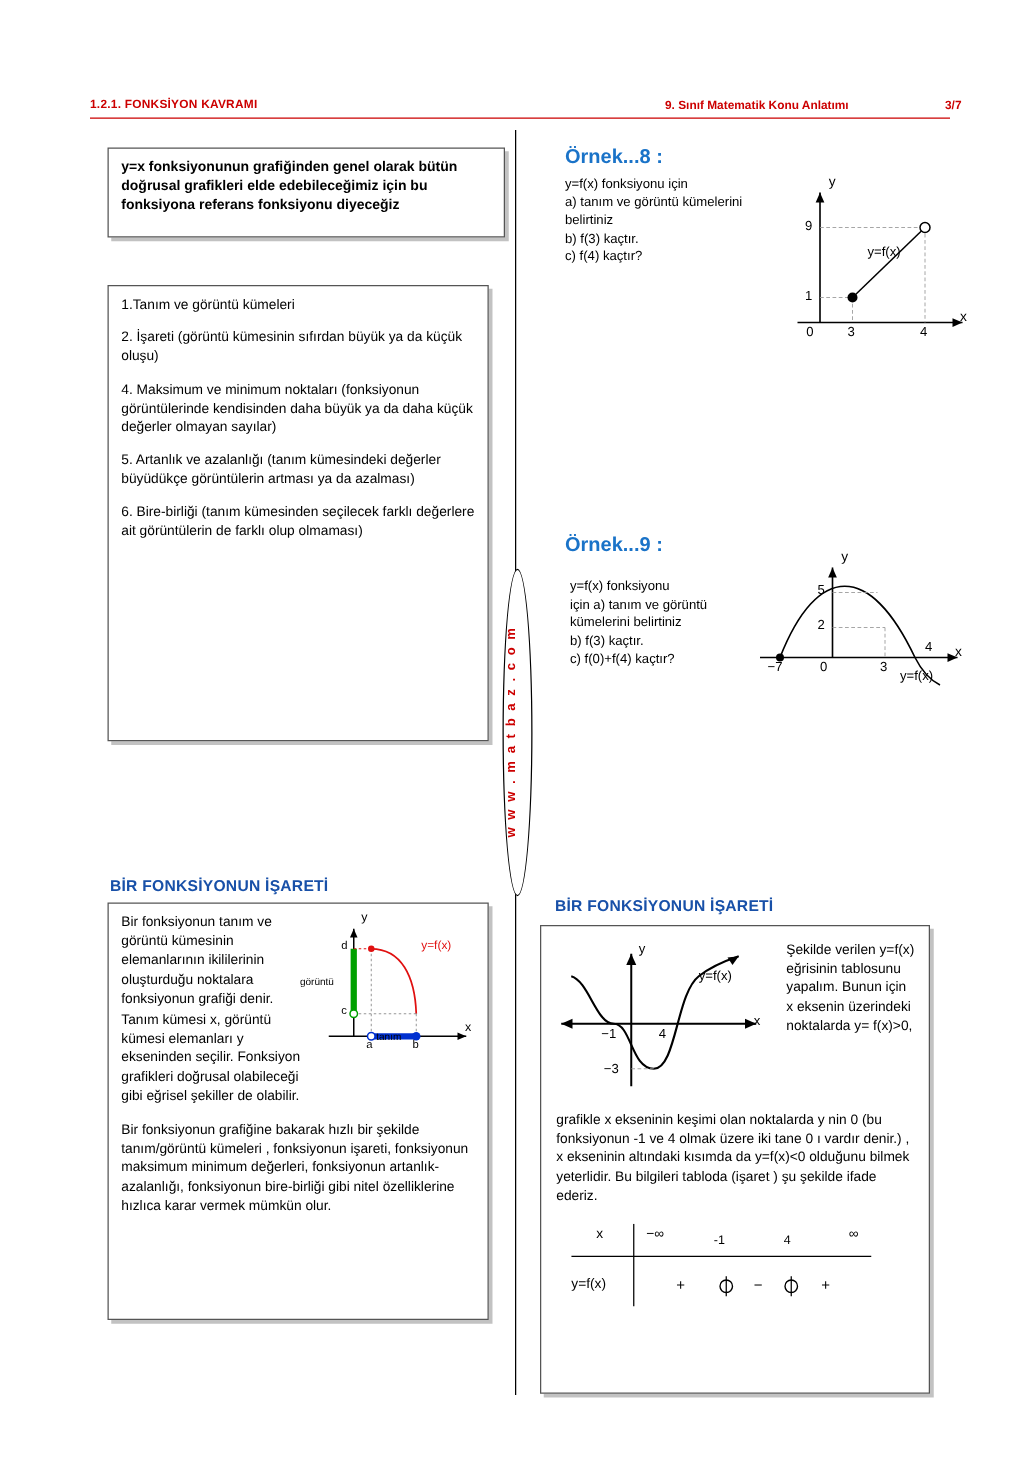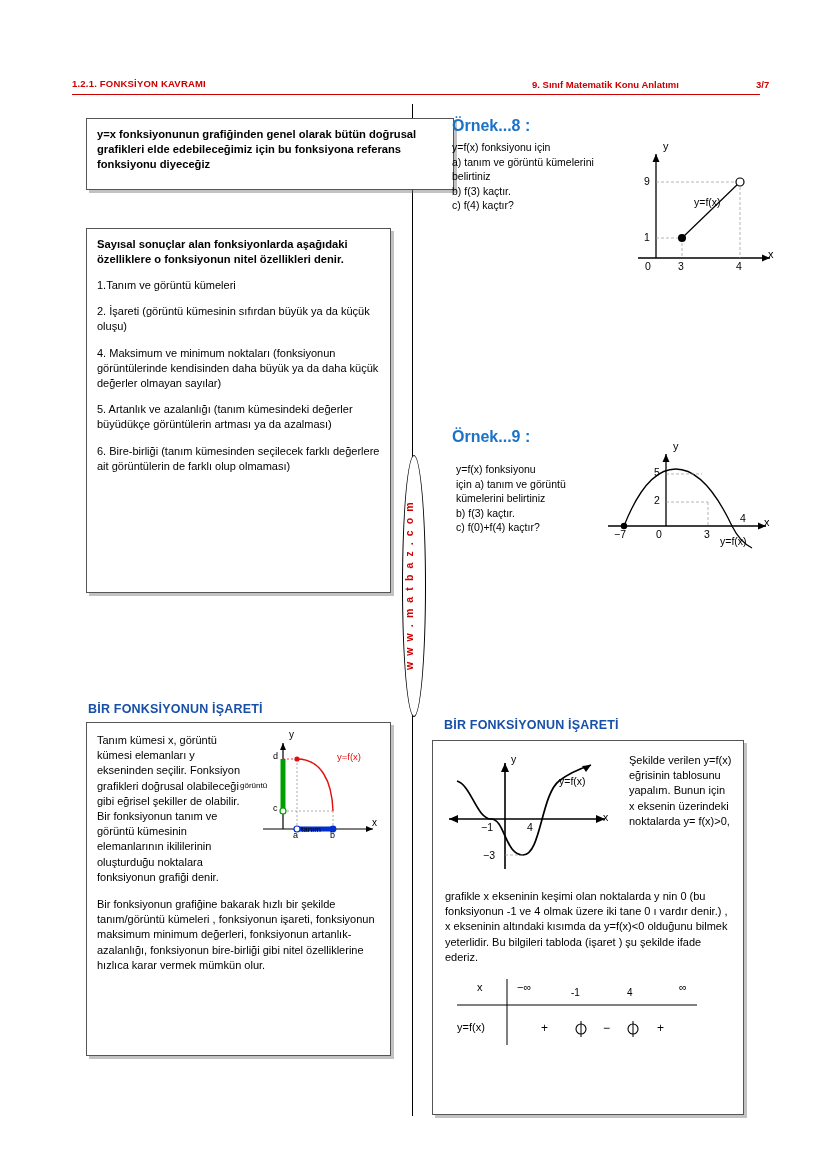--- a/index.html
+++ b/index.html
@@ -87,42 +87,41 @@
     <div class="hdr-left">1.2.1.  FONKSİYON KAVRAMI</div>
     <div class="hdr-mid">9. Sınıf Matematik Konu Anlatımı</div>
     <div class="hdr-right">3/7</div>
     <div class="hdr-rule"></div>
   </div>
 
   <div class="divider"></div>
   <div class="lens"></div>
   <div class="site">w w w . m a t b a z . c o m</div>
 
-  <div class="box" style="left:86px; top:118px; width:368px; height:72px;">
+  <div class="box" style="left:86px; top:118px; width:318px; height:72px;">
     <div class="box-inner bold-blk">y=x fonksiyonunun grafiğinden genel olarak bütün doğrusal grafikleri elde edebileceğimiz için bu fonksiyona referans fonksiyonu diyeceğiz</div>
   </div>
 
   <div class="box" style="left:86px; top:228px; width:305px; height:365px;">
     <div class="box-inner">
-      <div class="bold-blk p">Sayısal sonuçlar alan fonksiyonlarda aşağıdaki özelliklere o fonksiyonun nitel özellikleri denir.</div>
       <div class="txt p">1.Tanım ve görüntü kümeleri</div>
       <div class="txt p">2. İşareti (görüntü kümesinin sıfırdan büyük ya da küçük oluşu)</div>
       <div class="txt p">4. Maksimum ve minimum noktaları (fonksiyonun görüntülerinde kendisinden daha büyük ya da daha küçük değerler olmayan sayılar)</div>
       <div class="txt p">5. Artanlık ve azalanlığı (tanım kümesindeki değerler büyüdükçe görüntülerin artması ya da azalması)</div>
       <div class="txt p">6. Bire-birliği (tanım kümesinden seçilecek farklı değerlere ait görüntülerin de farklı olup olmaması)</div>
     </div>
   </div>
 
 
   <div class="sec-title" style="left:88px; top:702px;">BİR FONKSİYONUN İŞARETİ</div>
 
   <div class="box" style="left:86px; top:722px; width:305px; height:334px;">
     <div class="box-inner">
+      <div class="txt" style="width:150px;">Bir fonksiyonun tanım ve görüntü kümesinin elemanlarının ikililerinin oluşturduğu noktalara fonksiyonun grafiği denir.</div>
       <div class="txt" style="width:150px; margin-top:2px;">Tanım kümesi x, görüntü kümesi elemanları y ekseninden seçilir. Fonksiyon grafikleri doğrusal olabileceği gibi  eğrisel şekiller  de olabilir.</div>
-      <div class="txt" style="width:150px;">Bir fonksiyonun tanım ve görüntü kümesinin elemanlarının ikililerinin oluşturduğu noktalara fonksiyonun grafiği denir.</div>
       <div class="txt" style="margin-top:12px;">Bir fonksiyonun grafiğine bakarak hızlı bir şekilde tanım/görüntü kümeleri , fonksiyonun işareti, fonksiyonun maksimum minimum değerleri, fonksiyonun artanlık-azalanlığı, fonksiyonun bire-birliği gibi nitel özelliklerine hızlıca karar vermek mümkün olur.</div>
     </div>
 
     <div style="position:absolute; left:148px; top:6px; width:150px; height:115px;">
       <svg width="150" height="115" viewBox="0 0 150 115">
 
         <line x1="28" y1="100" x2="138" y2="100" stroke="#000" stroke-width="1.2"></line>
         <polygon points="138,100 131,97 131,103" fill="#000"></polygon>
         <line x1="48" y1="100" x2="48" y2="14" stroke="#000" stroke-width="1.2"></line>
         <polygon points="48,14 45,21 51,21" fill="#000"></polygon>

